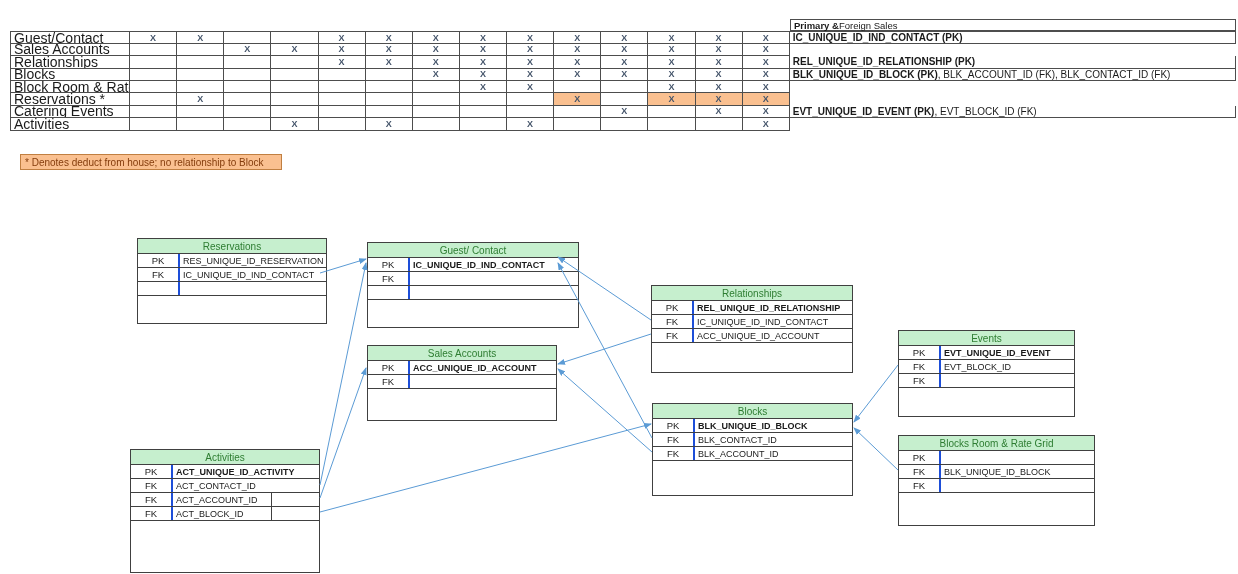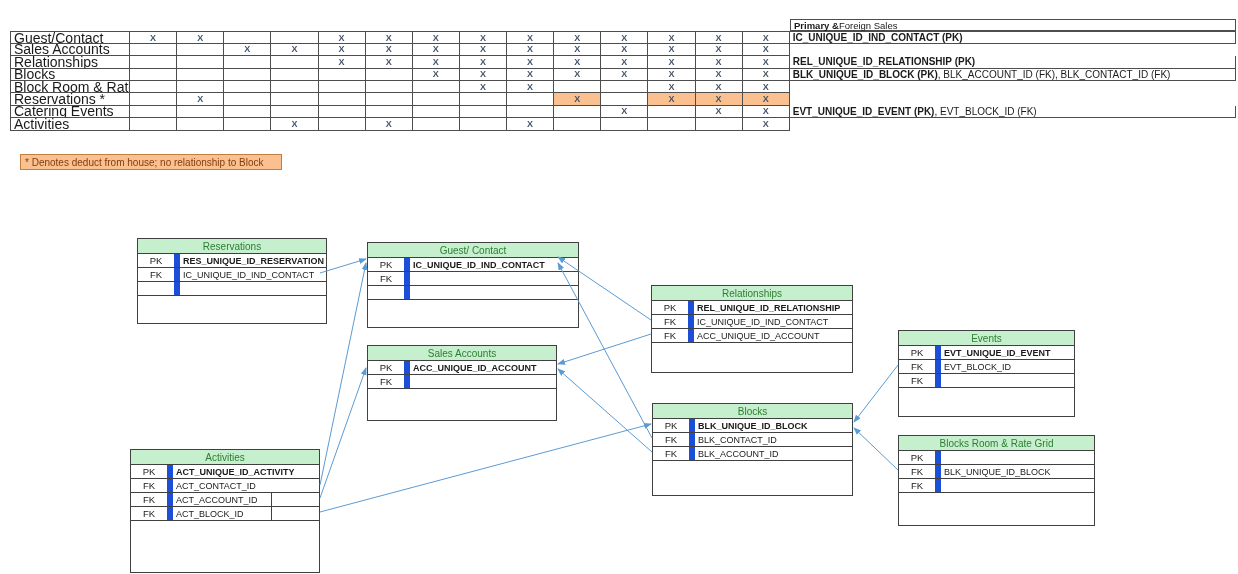--- a/index.html
+++ b/index.html
@@ -25,21 +25,21 @@
   
   #note{position:absolute;left:20px;top:154px;width:262px;height:16px;box-sizing:border-box;
         background:#FAC090;border:1px solid #C07F41;color:#843C0C;font-size:10px;
         display:flex;align-items:center;padding-left:4px;white-space:nowrap;}
 
   
   .ent{position:absolute;box-sizing:border-box;border:1px solid #404040;background:#fff;}
   .ent-h{height:14px;box-sizing:border-box;background:#C6EFCE;color:#2E7D32;font-size:10px;
          display:flex;align-items:center;justify-content:center;white-space:nowrap;}
   .ent-r{display:flex;height:14px;box-sizing:border-box;border-top:1px solid #404040;}
-  .ent-k{width:42px;box-sizing:border-box;border-right:6px solid #1d4ed8;display:flex;align-items:center;
+  .ent-k{width:42px;box-sizing:border-box;border-right:2px solid #1d4ed8;display:flex;align-items:center;
          justify-content:center;font-size:9.5px;color:#1a1a1a;}
   .ent-n{flex:1;display:flex;align-items:center;padding-left:3px;font-size:9px;white-space:nowrap;overflow:hidden;}
   .ent-x{width:48px;box-sizing:border-box;border-left:1px solid #404040;}
   .ent-tail{border-top:1px solid #404040;}
 
   
   #wires{position:absolute;left:0;top:0;pointer-events:none;}
 </style>
 </head>
 <body>
@@ -204,21 +204,21 @@
         <div class="mcell mk"></div>
         <div class="mcell mk">X</div>
       </div>
     </div>
   <div id="note">* Denotes deduct from house; no relationship to Block</div>
   <div id="diagram">
       <div class="ent" style="left: 130px; top: 238px; width: 190px; margin-left: 7px;">
         <div class="ent-h">Reservations</div>
         <div class="ent-r">
           <div class="ent-k">PK</div>
-          <div class="ent-n" style="font-weight: bold;">RES_UNIQUE_ID_RESERVATION</div>
+          <div class="ent-n" style="font-weight: normal;">RES_UNIQUE_ID_RESERVATION</div>
         </div>
         <div class="ent-r">
           <div class="ent-k">FK</div>
           <div class="ent-n">IC_UNIQUE_ID_IND_CONTACT</div>
         </div>
         <div class="ent-r">
           <div class="ent-k"></div>
           <div class="ent-n"></div>
         </div>
         <div class="ent-tail" style="height: 27px;"></div>

